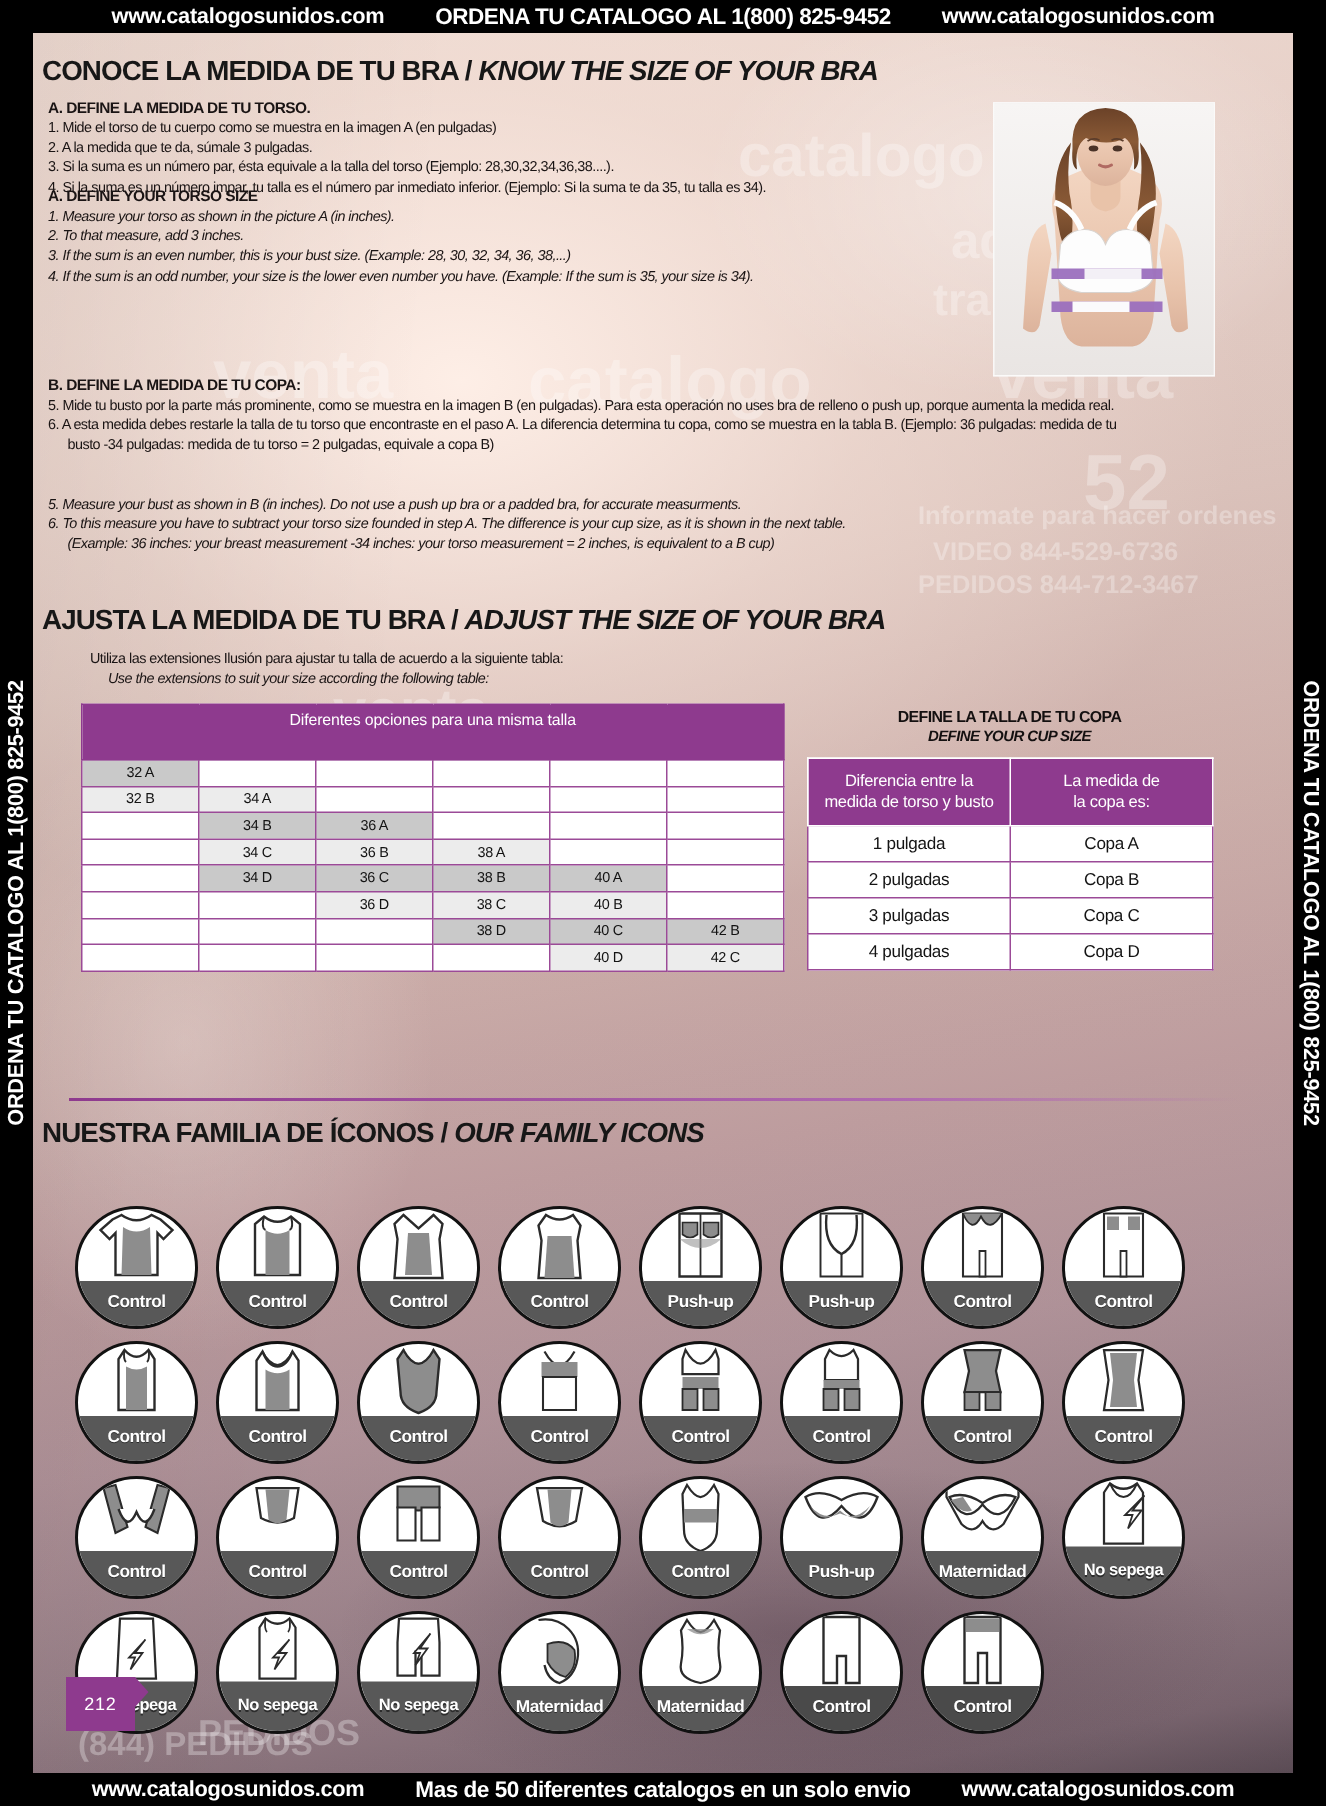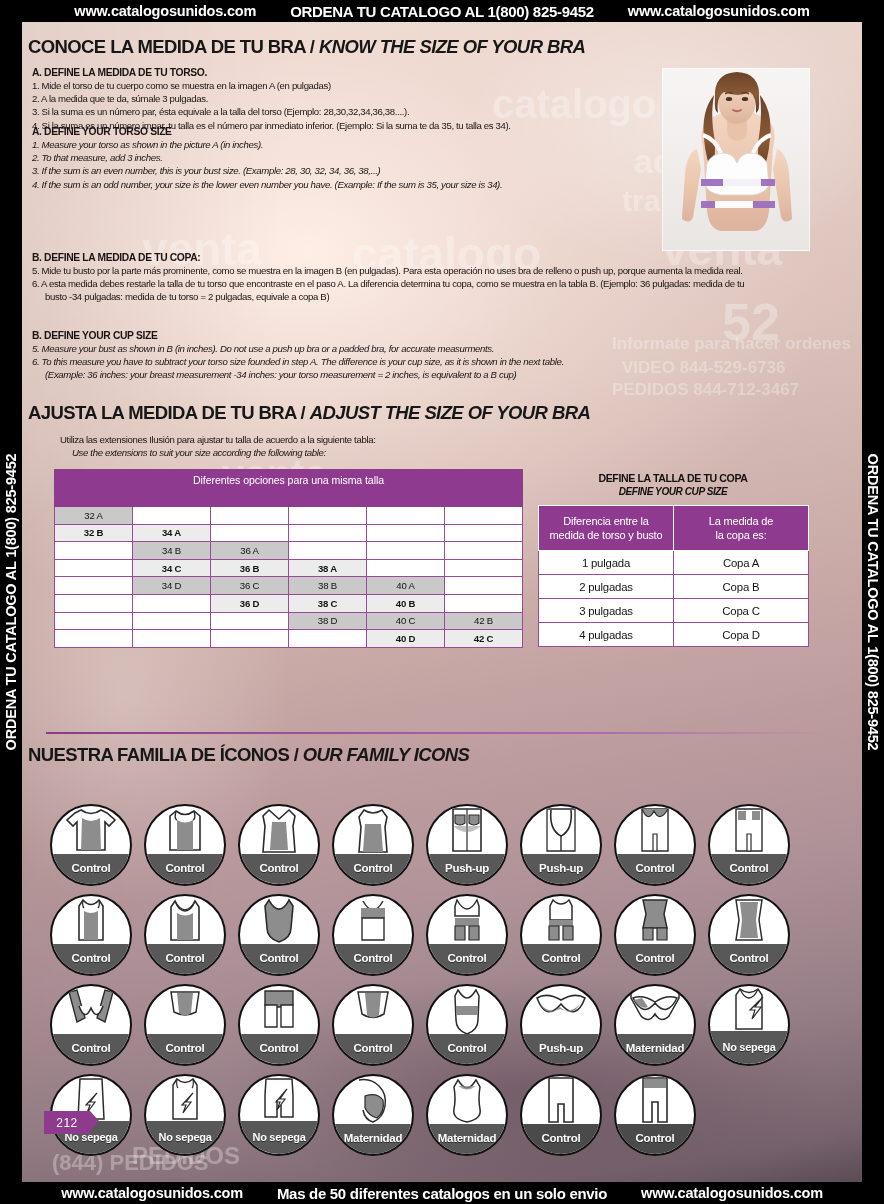--- a/index.html
+++ b/index.html
@@ -129,21 +129,21 @@
   }
   table.grid td {
     border: 1px solid #9b4a97;
     height: 17.6px;
     width: 78px;
     text-align: center;
     vertical-align: middle;
     background: #fff;
     color: #131313;
   }
-  table.grid td.sh1 { background: #ececec; font-weight: bold; }
+  table.grid td.sh1 { background: #ececec; }
   table.grid td.sh2 { background: #c9c9c9; }
 
   
   #cuptbl-title {
     position: absolute;
     width: 270px; text-align: center;
     color: #141010; line-height: 13px;
   }
   #cuptbl-title .l1 { font-size: 10.6px; font-weight: bold; letter-spacing: -0.4px; }
   #cuptbl-title .l2 { font-size: 10px; font-weight: bold; font-style: italic; letter-spacing: -0.4px; }
@@ -219,22 +219,22 @@
     text-shadow: 0 1px 0 rgba(0,0,0,0.5);
   }
   .ico .cap.two { font-size: 11px; line-height: 11px; }
   .ico.dark .cap { background: #4a4a4a; }
   .ico.caphalf .art { height: 58%; }
   .ico.caphalf .cap { height: 42%; }
 
   
   #pagenum {
     position: absolute;
-    left: 22px; bottom: 48px;
-    width: 46px; height: 23px;
+    left: 22px; bottom: 28px;
+    width: 46px; height: 36px;
     background: #8e3a8e;
     color: #ffffff;
     font-size: 12px;
     display: flex; align-items: center; justify-content: center;
     letter-spacing: 0.5px;
   }
   #pagenum::after {
     content: "";
     position: absolute; right: -9px; top: 0;
     border-top: 10px solid transparent;
@@ -300,21 +300,20 @@
     </div>
 
     <div class="txtblock" style="left:10px; top:230px;">
       <div class="lead">B. DEFINE LA MEDIDA DE TU COPA:</div>
       <div class="li">5. Mide tu busto por la parte más prominente, como se muestra en la imagen B (en pulgadas). Para esta operación no uses bra de relleno o push up, porque aumenta la medida real.</div>
       <div class="li">6. A esta medida debes restarle la talla de tu torso que encontraste en el paso A. La diferencia determina tu copa, como se muestra en la tabla B. (Ejemplo: 36 pulgadas: medida de tu</div>
       <div class="li ind">busto -34 pulgadas: medida de tu torso = 2 pulgadas, equivale a copa B)</div>
     </div>
 
     <div class="txtblock" style="left:10px; top:308px;">
-      <div class="lead">B. DEFINE YOUR CUP SIZE</div>
       <div class="li it">5. Measure your bust as shown in B (in inches). Do not use a push up bra or a padded bra, for accurate measurments.</div>
       <div class="li it">6. To this measure you have to subtract your torso size founded in step A. The difference is your cup size, as it is shown in the next table.</div>
       <div class="li it ind">(Example: 36 inches: your breast measurement -34 inches: your torso measurement = 2 inches, is equivalent to a B cup)</div>
     </div>
 
     <div id="photo">
       <svg width="148" height="183" viewBox="0 0 148 183">
         <defs>
           <linearGradient id="skin" x1="0" y1="0" x2="0" y2="1">
             <stop offset="0%" stop-color="#f3d6c2"></stop>

